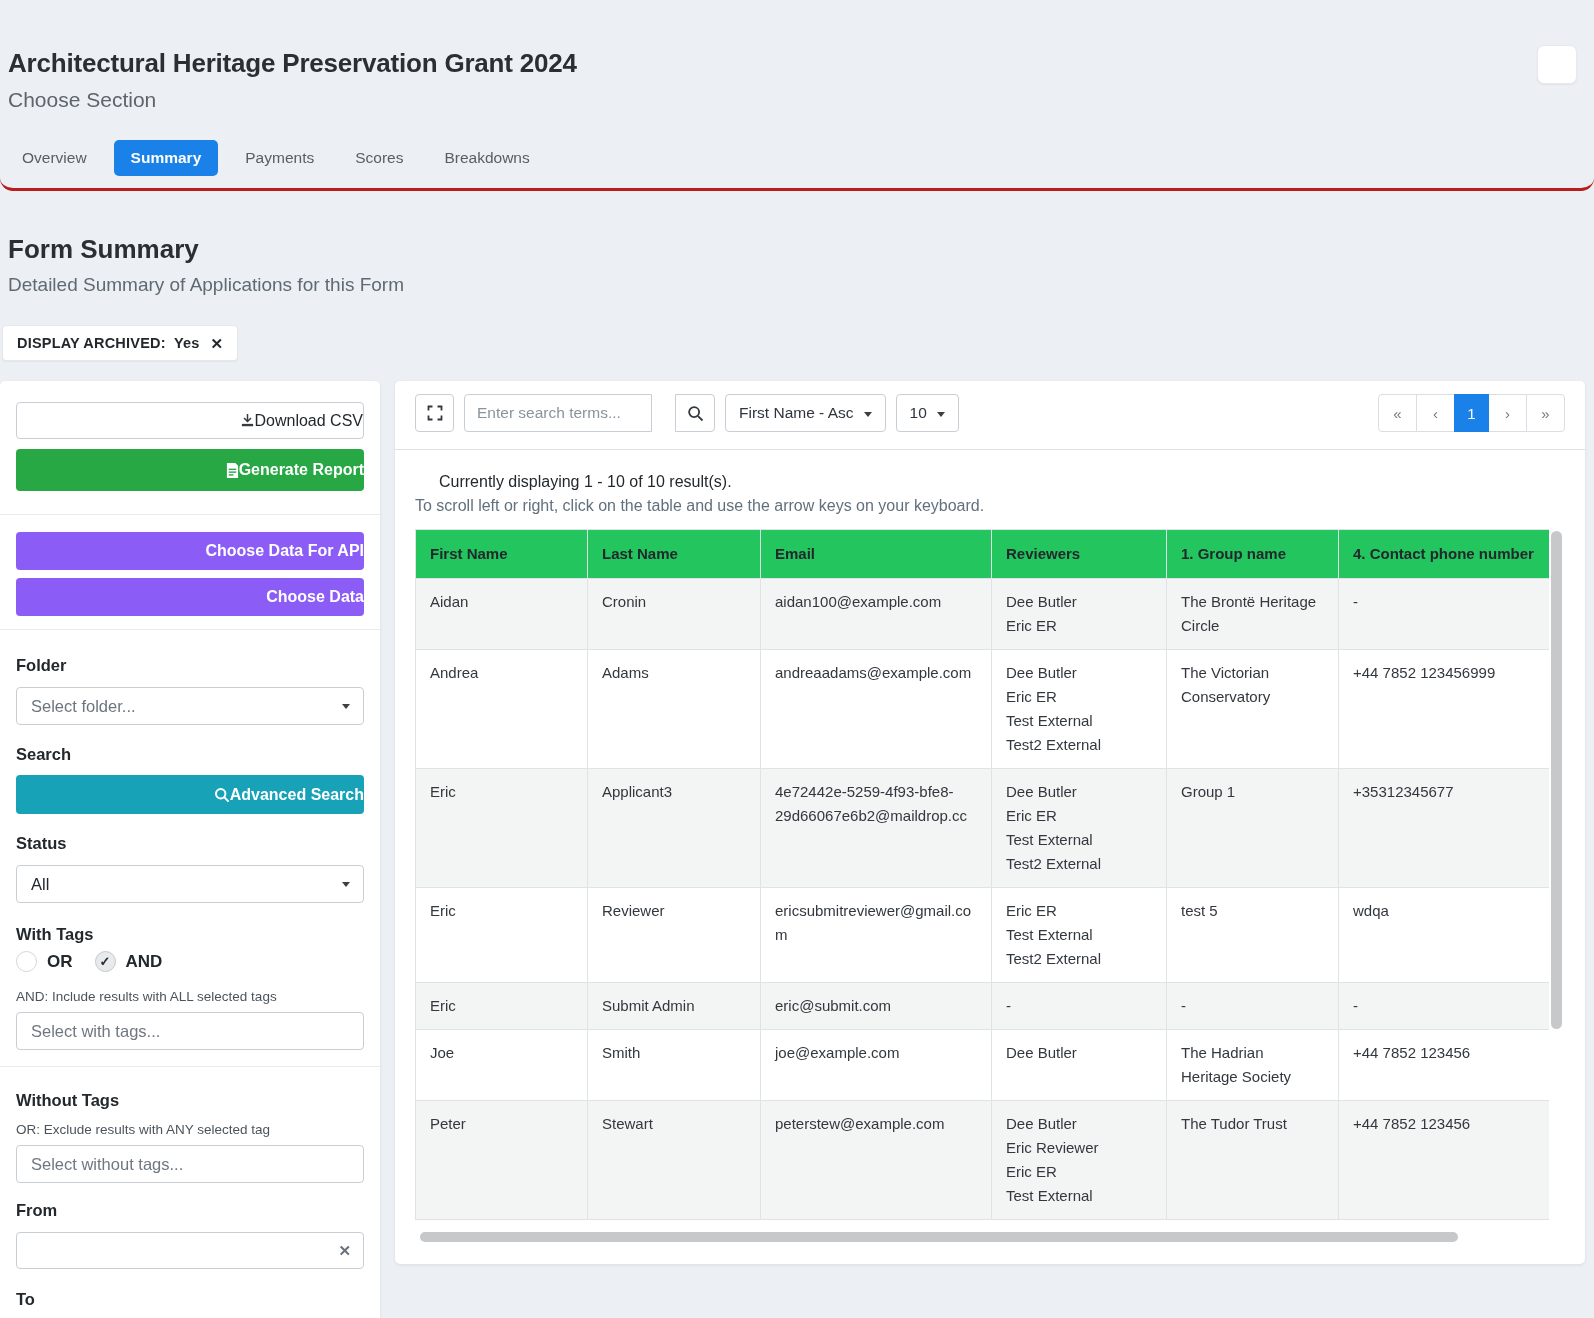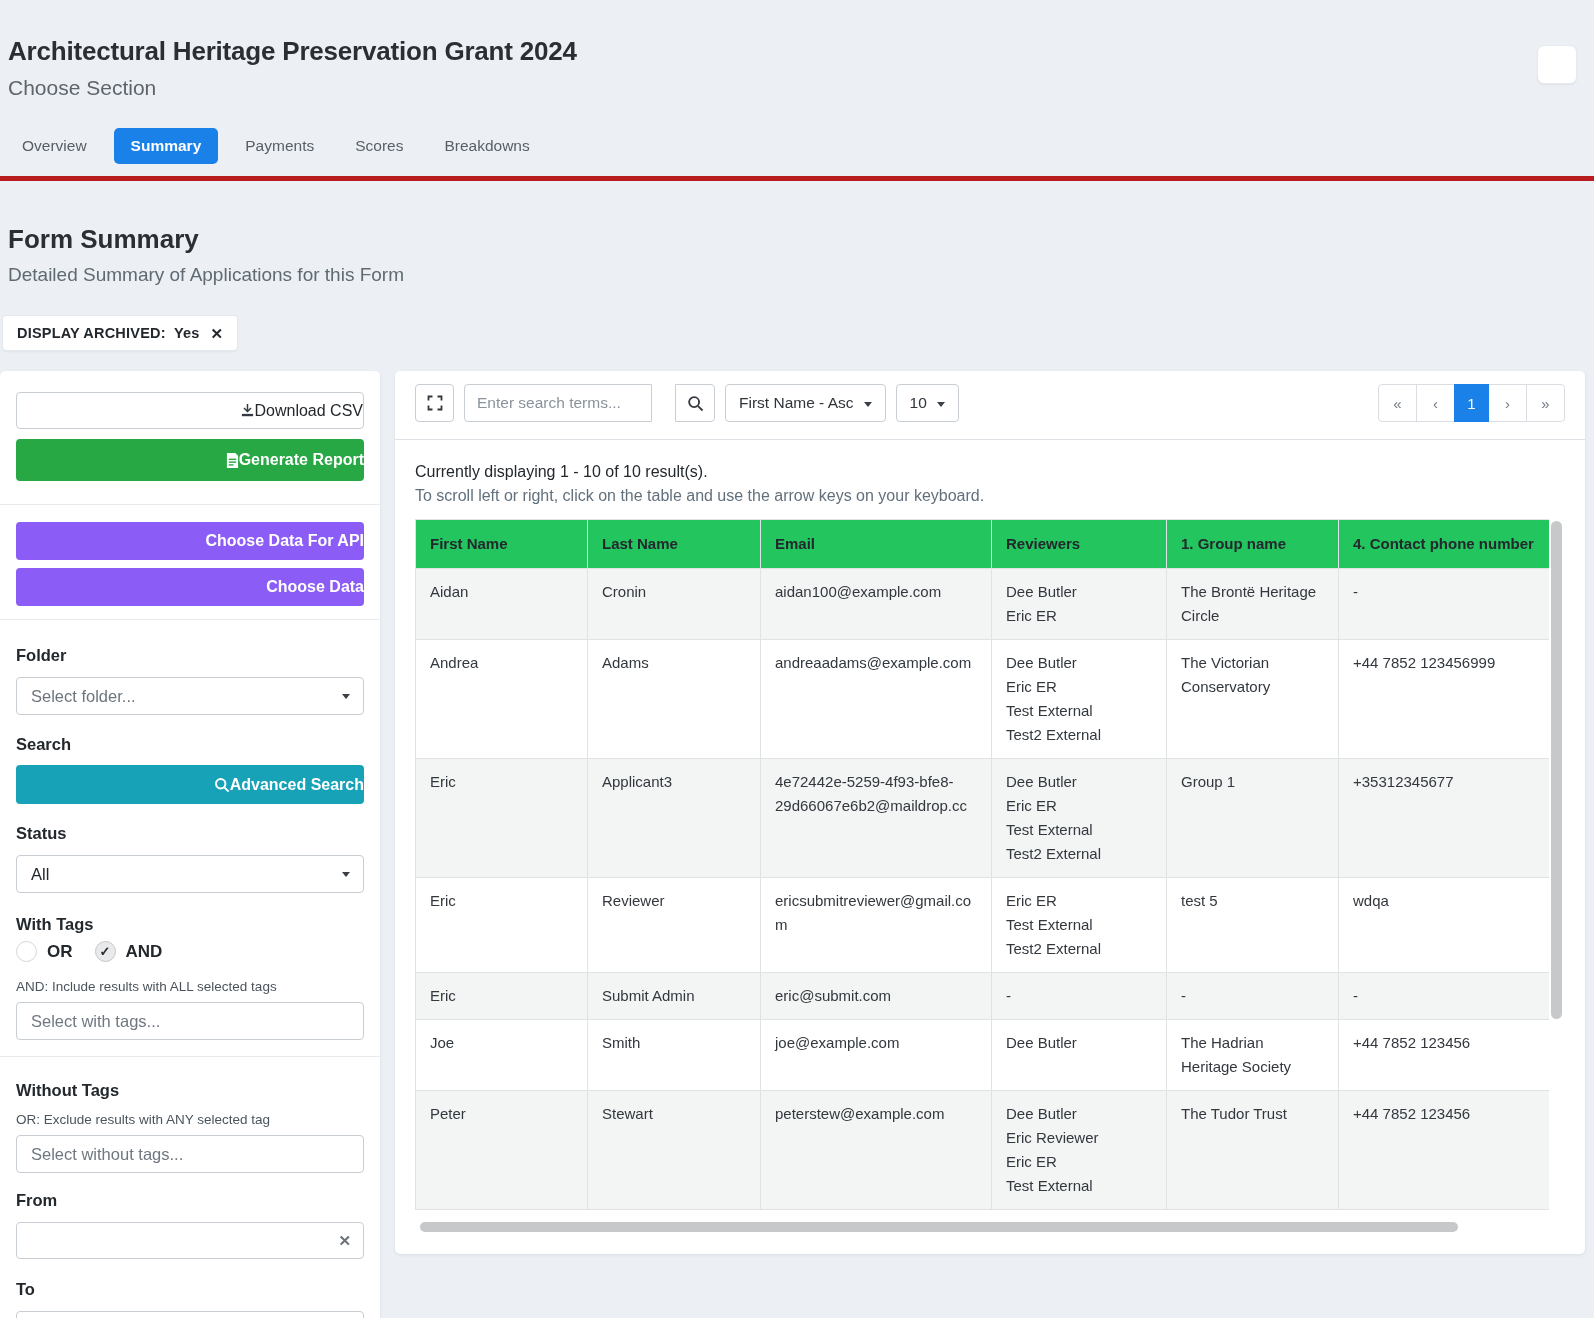--- a/index.html
+++ b/index.html
@@ -5,21 +5,21 @@
   * { box-sizing: border-box; margin: 0; padding: 0; }
   html,body { width:1594px; height:1318px; overflow:hidden; }
   body {
     background:#ecf0f4;
     font-family:"Liberation Sans", sans-serif;
     color:#2d3136;
     position:relative;
   }
 
   
-  .app-header { padding:36px 18px 0 8px; border-bottom:5px solid #b91c1c; position:relative; }
+  .app-header { padding:48px 18px 0 8px; border-bottom:3px solid #b91c1c; position:relative;border-radius:13px; }
   .page-title { font-size:26px; font-weight:600; color:#2b2f34; letter-spacing:-0.2px; }
   .page-subtitle { font-size:21px; font-weight:400; color:#5d646c; margin-top:9px; }
   .corner-button { position:absolute; top:45px; right:17px; width:40px; height:39px;
     background:#fff; border:1px solid #e6e9ed; border-radius:7px;
     box-shadow:0 1px 2px rgba(0,0,0,.06); cursor:pointer; }
   .tabs { display:flex; align-items:center; gap:13px; margin-top:28px; padding-bottom:12px; }
   .tab { border:none; background:none; font-family:inherit; font-size:15.5px; color:#575e66;
     padding:9px 14px; border-radius:5px; cursor:pointer; }
   .tab.active { background:#1a81e8; color:#fff; font-weight:700; padding:9px 17px; }
 
@@ -90,21 +90,21 @@
   .dropdown .caret { position:static; margin-top:2px; }
   .pagination { margin-left:auto; display:flex; }
   .page-btn { min-width:39px; height:38px; margin-left:-1px; background:#fff; border:1px solid #dadee2;
     color:#707a84; font-family:inherit; font-size:15px; display:flex; align-items:center; justify-content:center;
     cursor:pointer; }
   .page-btn:first-child { border-radius:4px 0 0 4px; margin-left:0; }
   .page-btn:last-child { border-radius:0 4px 4px 0; }
   .page-btn.active { background:#1a81e8; border-color:#1a81e8; color:#fff; min-width:35px; z-index:1; }
 
   .main-body { padding:20px; }
-  .results-line { font-size:16px; line-height:24px; color:#23282d; }
+  .results-line { font-size:16px; line-height:24px; color:#23282d;margin-left:24px; }
   .hint-line { font-size:16px; line-height:24px; color:#62707d; }
 
   .table-zone { display:flex; margin-top:11px; }
   .table-clip { width:1134px; height:698px; overflow:hidden; }
   table { width:1134px; table-layout:fixed; border-collapse:collapse; }
   th, td { border:1px solid #dfe3e6; text-align:left; vertical-align:top;
     padding:11px 14px; font-size:15px; line-height:24px; color:#32383e; }
   th { font-weight:700; color:#23282d; padding:12px 14px; white-space:nowrap; overflow:hidden; background:#22c55e; }
   tbody tr { background:#fff; cursor:pointer; }
   tbody tr:nth-child(odd) { background:#f3f4f4; }

